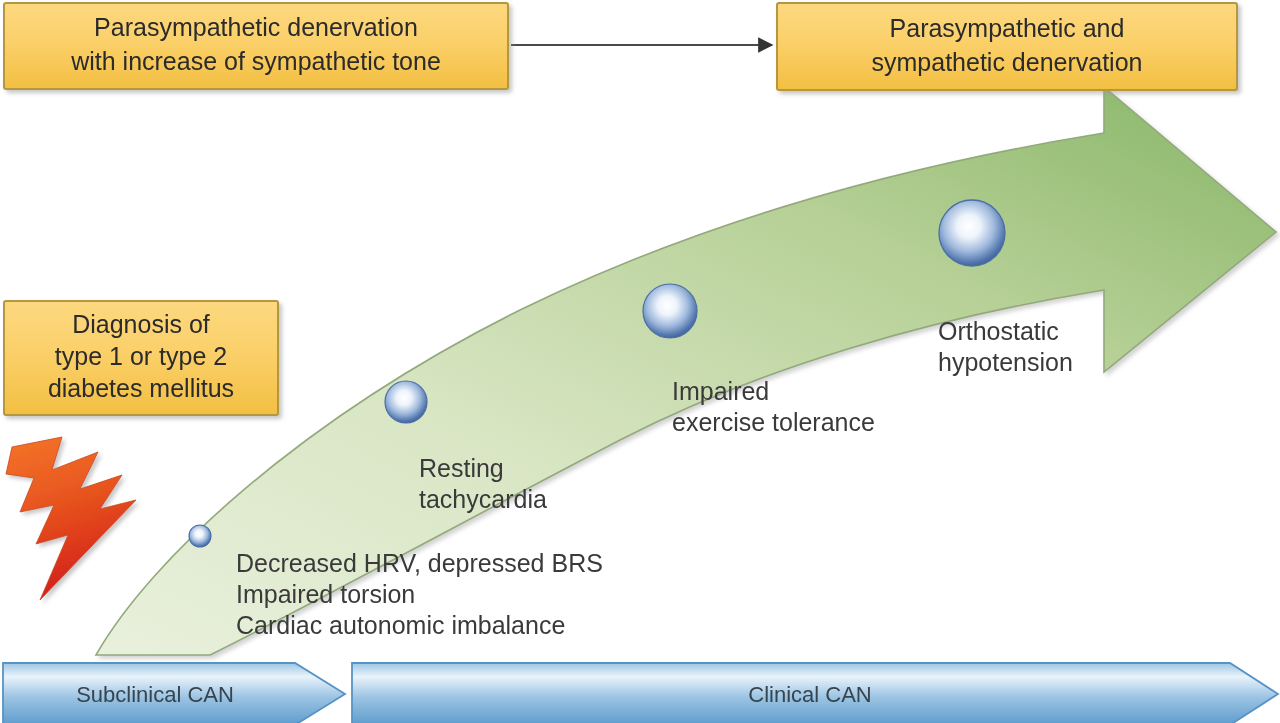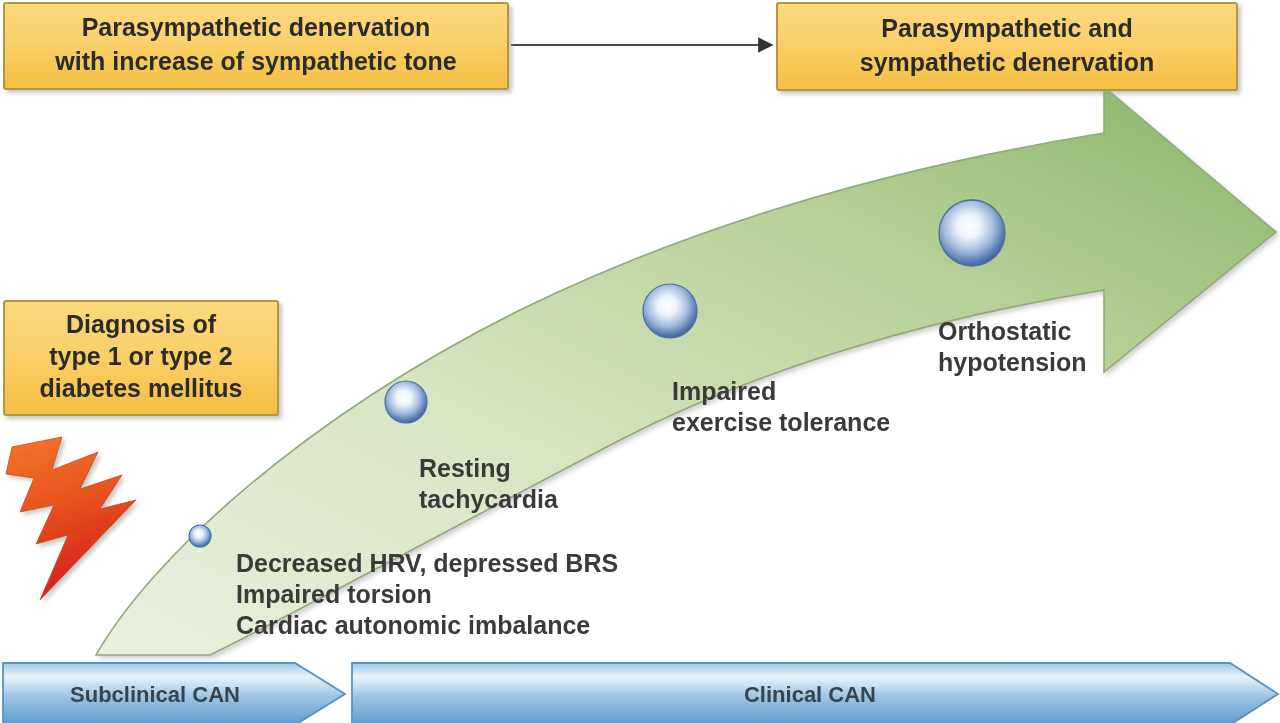--- a/index.html
+++ b/index.html
@@ -9,21 +9,20 @@
   body {
     width: 1280px; height: 723px;
     font-family: "Liberation Sans", sans-serif;
     overflow: hidden;
     position: relative;
   }
   #stage {
     position: relative;
     width: 1280px; height: 723px;
     background: #ffffff;
-    font-weight: bold;
   }
   svg.diagram {
     position: absolute;
     left: 0; top: 0;
     width: 1280px; height: 723px;
     display: block;
   }
   .box-text, .lbl-text, .bar-text {
     font-family: "Liberation Sans", sans-serif;
   }

